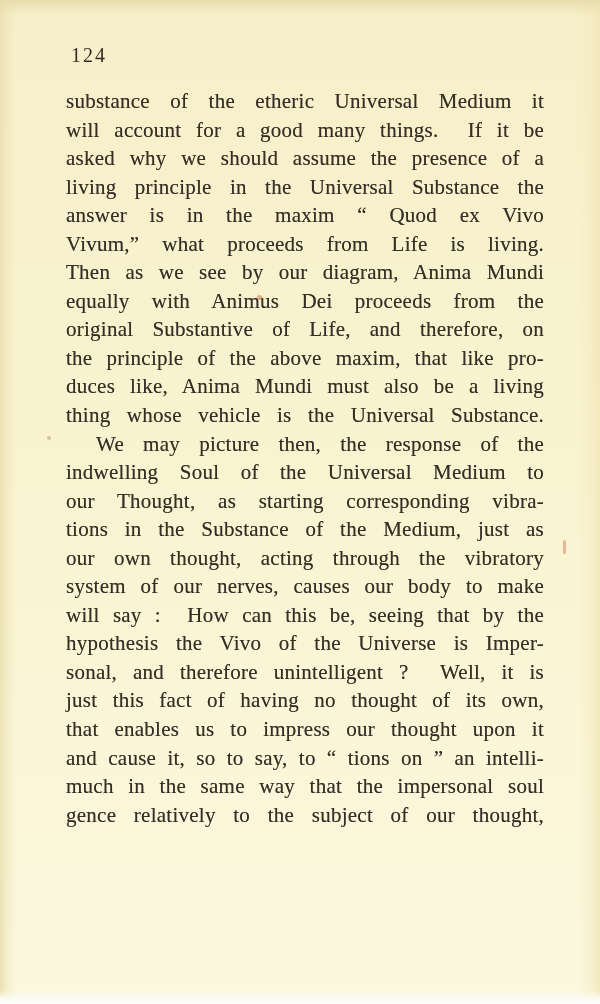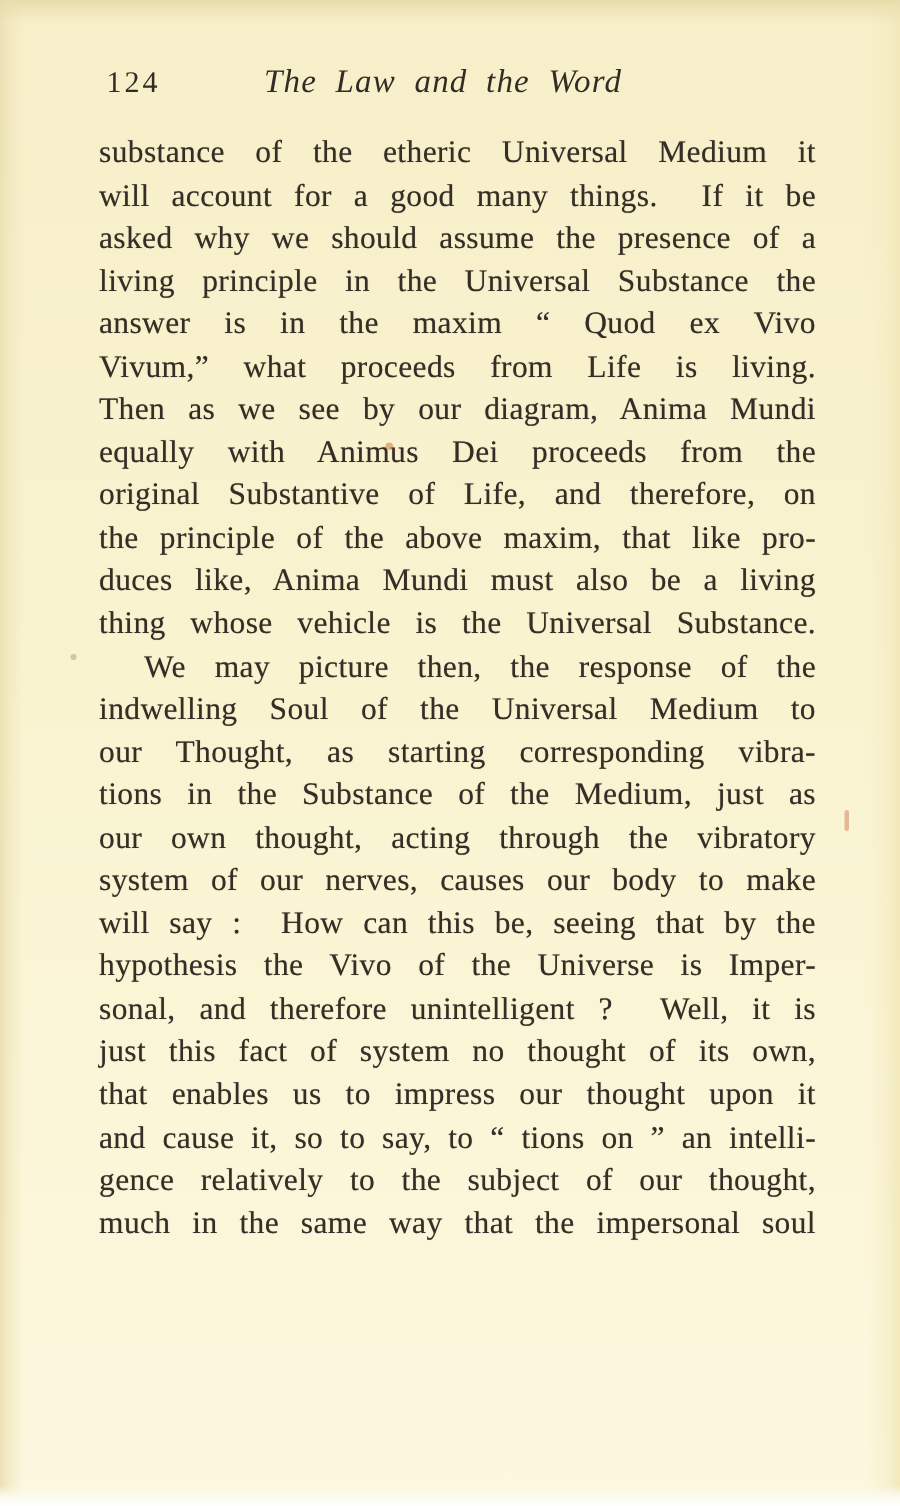--- a/index.html
+++ b/index.html
@@ -96,21 +96,20 @@
     background: rgba(150,110,80,0.35);
   }
 </style>
 </head>
 <body>
 
 <div class="page">
 
   <div class="running-header">
     <span class="page-number">124</span>
-    <span class="running-title">The Law and the Word</span>
   </div>
 
   <div class="text-block">
     <div class="line">substance of the etheric Universal Medium it</div>
     <div class="line">will account for a good many things.&nbsp; If it be</div>
     <div class="line">asked why we should assume the presence of a</div>
     <div class="line">living principle in the Universal Substance the</div>
     <div class="line">answer is in the maxim “ Quod ex Vivo</div>
     <div class="line">Vivum,” what proceeds from Life is living.</div>
     <div class="line">Then as we see by our diagram, Anima Mundi</div>
@@ -121,24 +120,24 @@
     <div class="line">thing whose vehicle is the Universal Substance.</div>
     <div class="line indent">We may picture then, the response of the</div>
     <div class="line">indwelling Soul of the Universal Medium to</div>
     <div class="line">our Thought, as starting corresponding vibra-</div>
     <div class="line">tions in the Substance of the Medium, just as</div>
     <div class="line">our own thought, acting through the vibratory</div>
     <div class="line">system of our nerves, causes our body to make</div>
     <div class="line">will say :&nbsp; How can this be, seeing that by the</div>
     <div class="line">hypothesis the Vivo of the Universe is Imper-</div>
     <div class="line">sonal, and therefore unintelligent ?&nbsp; Well, it is</div>
-    <div class="line">just this fact of system no thought of its own,</div>
+    <div class="line">just this fact of having no thought of its own,</div>
     <div class="line">that enables us to impress our thought upon it</div>
     <div class="line">and cause it, so to say, to “ tions on ” an intelli-</div>
+    <div class="line">much in the same way that the impersonal soul</div>
     <div class="line">gence relatively to the subject of our thought,</div>
-    <div class="line">much in the same way that the impersonal soul</div>
   </div>
 
   <div class="speck red-dot"></div>
   <div class="speck edge-mark"></div>
   <div class="speck margin-dot"></div>
 
 </div>
 
 </body></html>

